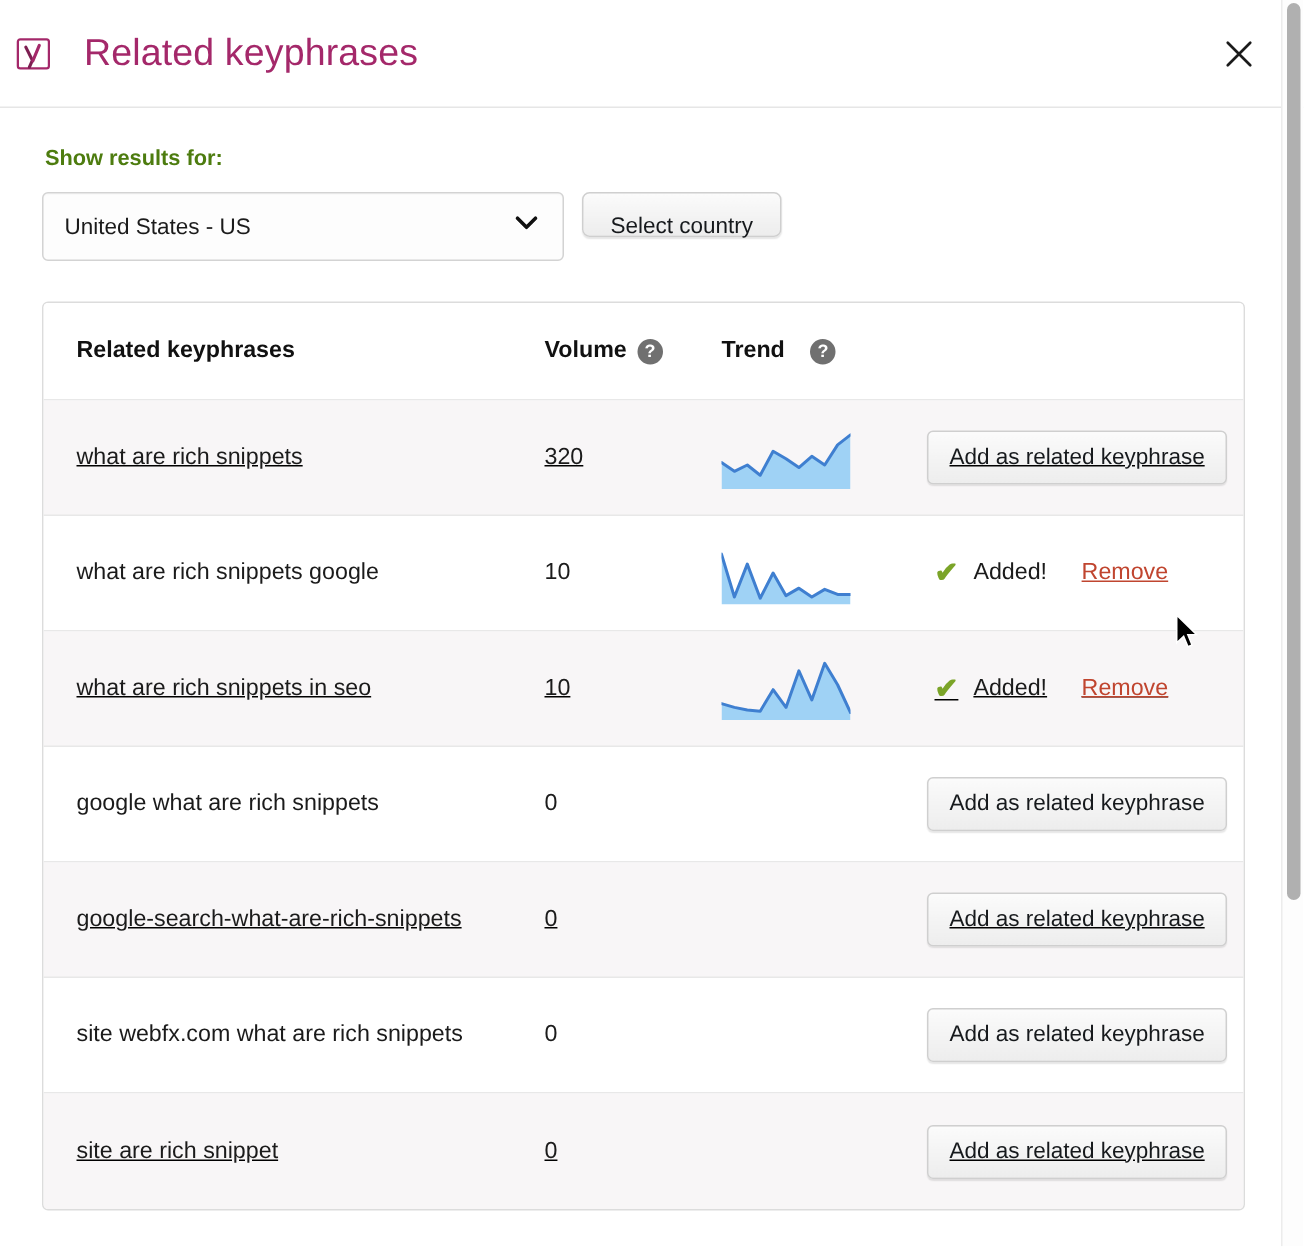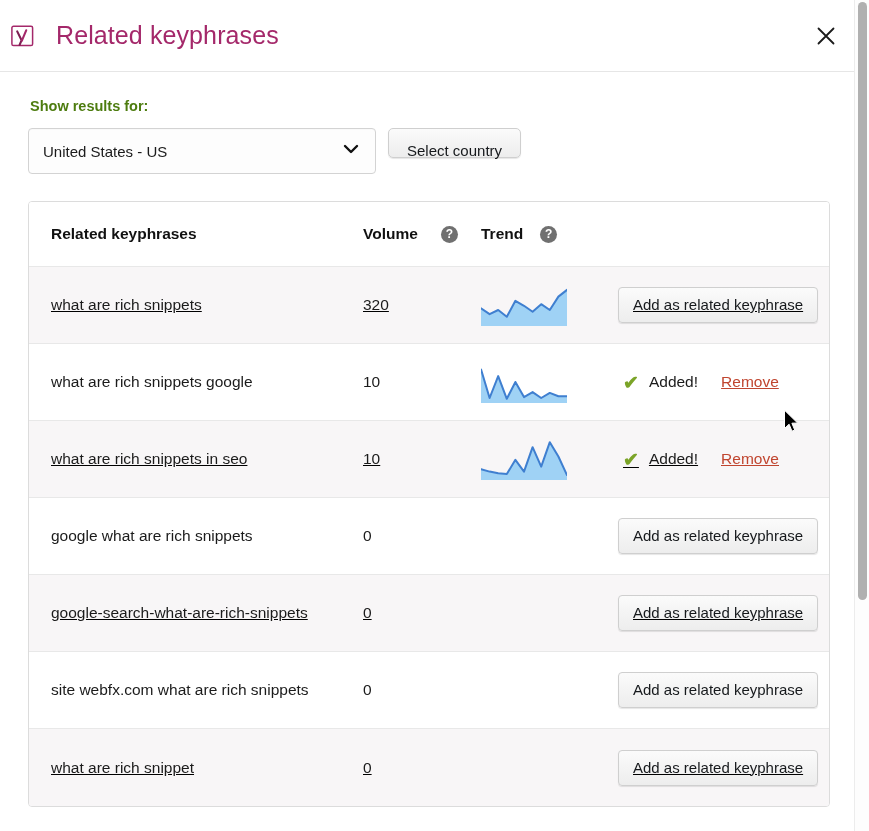--- a/index.html
+++ b/index.html
@@ -166,21 +166,21 @@
     padding-right: 10px;
     word-break: break-word;
   }
   .c-vol {
     width: 118px;
     flex: 0 0 118px;
     font-size: 15.5px;
     color: #1b1b1b;
     display: flex;
     align-items: center;
-    gap: 23px;
+    gap: 7px;
   }
   .c-trend {
     width: 112px;
     flex: 0 0 112px;
     display: flex;
     align-items: center;
     gap: 17px;
   }
   .c-action {
     flex: 1 1 auto;
@@ -389,21 +389,21 @@
           </div>
           <div class="kp-row plain">
             <div class="c-phrase">site webfx.com what are rich snippets</div>
             <div class="c-vol">0</div>
             <div class="c-trend"></div>
             <div class="c-action">
               <button class="btn btn-add">Add as related keyphrase</button>
             </div>
           </div>
           <div class="kp-row shaded">
-            <div class="c-phrase">what are rich snippet</div>
+            <div class="c-phrase">site are rich snippet</div>
             <div class="c-vol">0</div>
             <div class="c-trend"></div>
             <div class="c-action">
               <button class="btn btn-add">Add as related keyphrase</button>
             </div>
           </div>
         </div>
     </div>
   </div>
 

